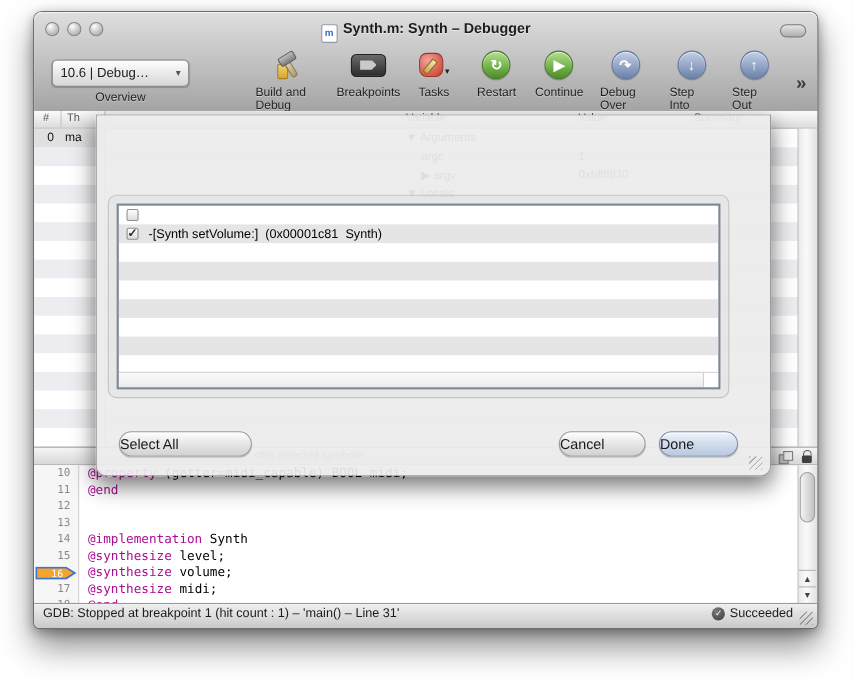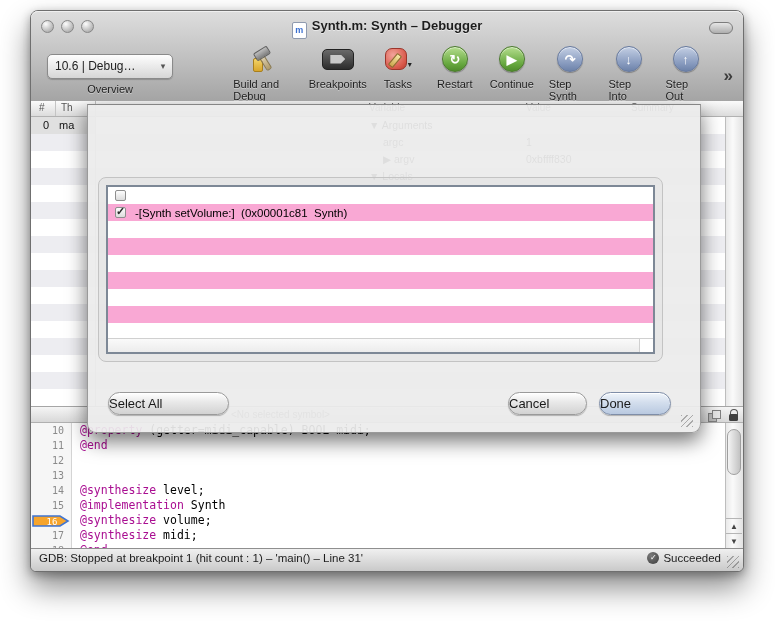--- a/index.html
+++ b/index.html
@@ -107,21 +107,21 @@
   .win-grip{position:absolute;right:4px;bottom:3px;}
   
   .sheet{position:absolute;left:56px;top:3px;width:614px;height:329px;background:rgba(236,236,236,.93);
     border:1px solid #9a9a9a;border-top-color:#868686;border-radius:0 0 9px 9px;box-sizing:border-box;
     box-shadow:0 8px 20px rgba(0,0,0,.55);}
   .sheet-msg{position:absolute;left:27px;top:14px;width:565px;font-size:12.5px;line-height:17px;color:#111;}
   .groove{position:absolute;left:10px;top:72px;width:565px;height:185px;border:1px solid #c3c3c3;border-radius:8px;
     background:rgba(0,0,0,.025);padding:7px;box-sizing:border-box;}
   .bp-list{position:relative;width:100%;height:100%;border:2px solid #7d8896;background:#fff;box-sizing:border-box;overflow:hidden;}
   .bp-row{height:17px;display:flex;align-items:center;font-size:11.5px;color:#000;white-space:pre;}
-  .bp-row.alt{background:#f9a8d4;}
+  .bp-row.alt{background:#e5e5e5;}
   .cb{width:11px;height:11px;margin:0 9px 0 7px;border:1px solid #8e8e8e;border-radius:2px;
     background:linear-gradient(#fdfdfd,#dcdcdc);box-sizing:border-box;position:relative;flex:0 0 auto;}
   .cb.checked::after{content:"✓";position:absolute;left:0px;top:-3px;font-size:11px;font-weight:bold;color:#2b2b2b;}
   .hscroll{position:absolute;left:0;right:0;bottom:0;height:13px;border-top:1px solid #d0d0d0;
     background:linear-gradient(#fafafa,#ececec);}
   .hscroll .corner{position:absolute;right:0;top:0;bottom:0;width:13px;border-left:1px solid #d0d0d0;background:#fff;}
   .sheet-btns{position:absolute;left:0;right:0;top:287px;height:23px;}
   .aqua-btn{position:absolute;height:23px;border:1px solid #9a9a9a;border-radius:12px;
     background:linear-gradient(#ffffff,#e8e8e8 45%,#d2d2d2);font-size:13px;color:#1a1a1a;text-align:left;line-height:21px;
     box-shadow:0 1px 1px rgba(0,0,0,.25),inset 0 1px 0 rgba(255,255,255,.9);box-sizing:border-box;}
@@ -191,21 +191,21 @@
           <div class="tb-item">
             <div class="tb-icon-box">
               <div class="circle-icon green">▶</div>
             </div>
             <div class="tb-label">Continue</div>
           </div>
           <div class="tb-item">
             <div class="tb-icon-box">
               <div class="circle-icon blue">↷</div>
             </div>
-            <div class="tb-label">Step Synth</div>
+            <div class="tb-label">Debug Over</div>
           </div>
           <div class="tb-item">
             <div class="tb-icon-box">
               <div class="circle-icon blue">↓</div>
             </div>
             <div class="tb-label">Step Into</div>
           </div>
           <div class="tb-item">
             <div class="tb-icon-box">
               <div class="circle-icon blue">↑</div>
@@ -291,22 +291,22 @@
             </svg>
           </div>
           <div class="g-row">17</div>
           <div class="g-row">18</div>
         </div>
       <div class="code" id="code-lines">
           <div class="code-line"><span class="kw" style="color: rgb(169, 13, 145);">@property</span><span> (getter=midi_capable) BOOL midi;</span></div>
           <div class="code-line"><span class="kw" style="color: rgb(169, 13, 145);">@end</span></div>
           <div class="code-line"></div>
           <div class="code-line"></div>
+          <div class="code-line"><span class="kw" style="color: rgb(169, 13, 145);">@implementation</span><span> Synth</span></div>
           <div class="code-line"><span class="kw" style="color: rgb(169, 13, 145);">@synthesize</span><span> level;</span></div>
-          <div class="code-line"><span class="kw" style="color: rgb(169, 13, 145);">@implementation</span><span> Synth</span></div>
           <div class="code-line"><span class="kw" style="color: rgb(169, 13, 145);">@synthesize</span><span> volume;</span></div>
           <div class="code-line"><span class="kw" style="color: rgb(169, 13, 145);">@synthesize</span><span> midi;</span></div>
           <div class="code-line"><span class="kw" style="color: rgb(169, 13, 145);">@end</span></div>
         </div>
       <div class="ed-scroll">
         <div class="knob"></div>
         <div class="sc-btn sc-up">▲</div>
         <div class="sc-btn sc-down">▼</div>
       </div>
     </div>

